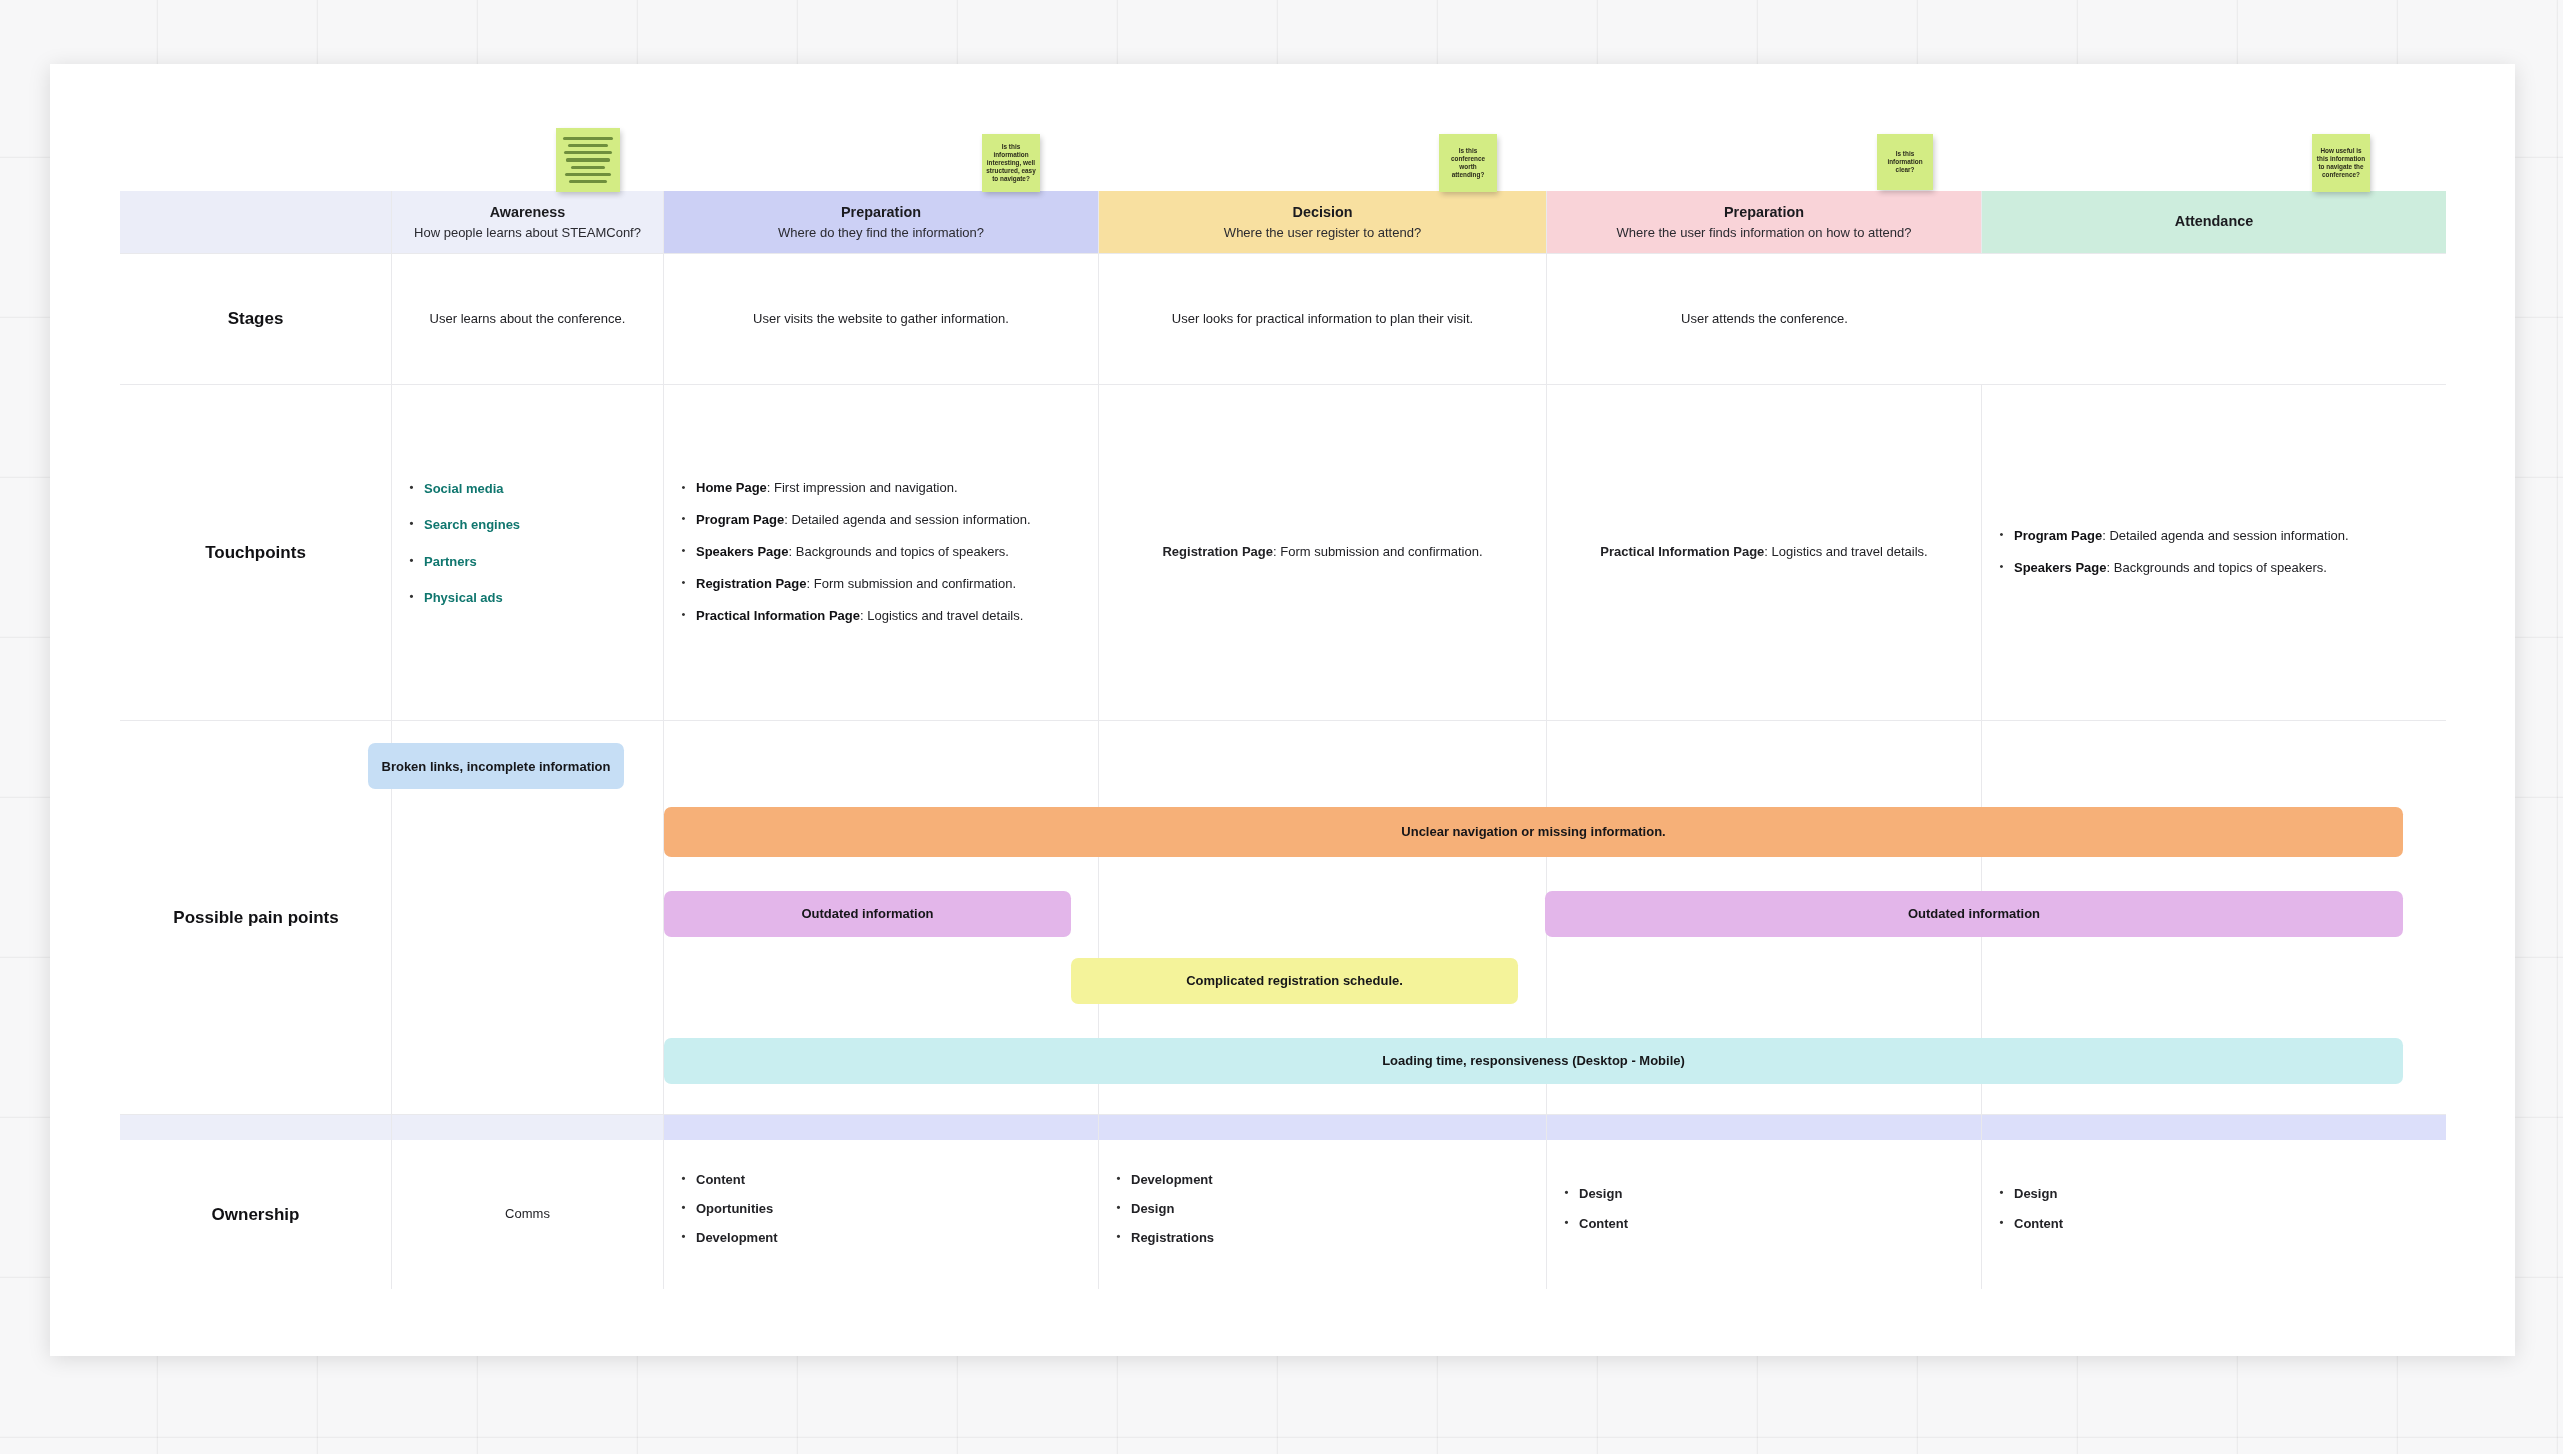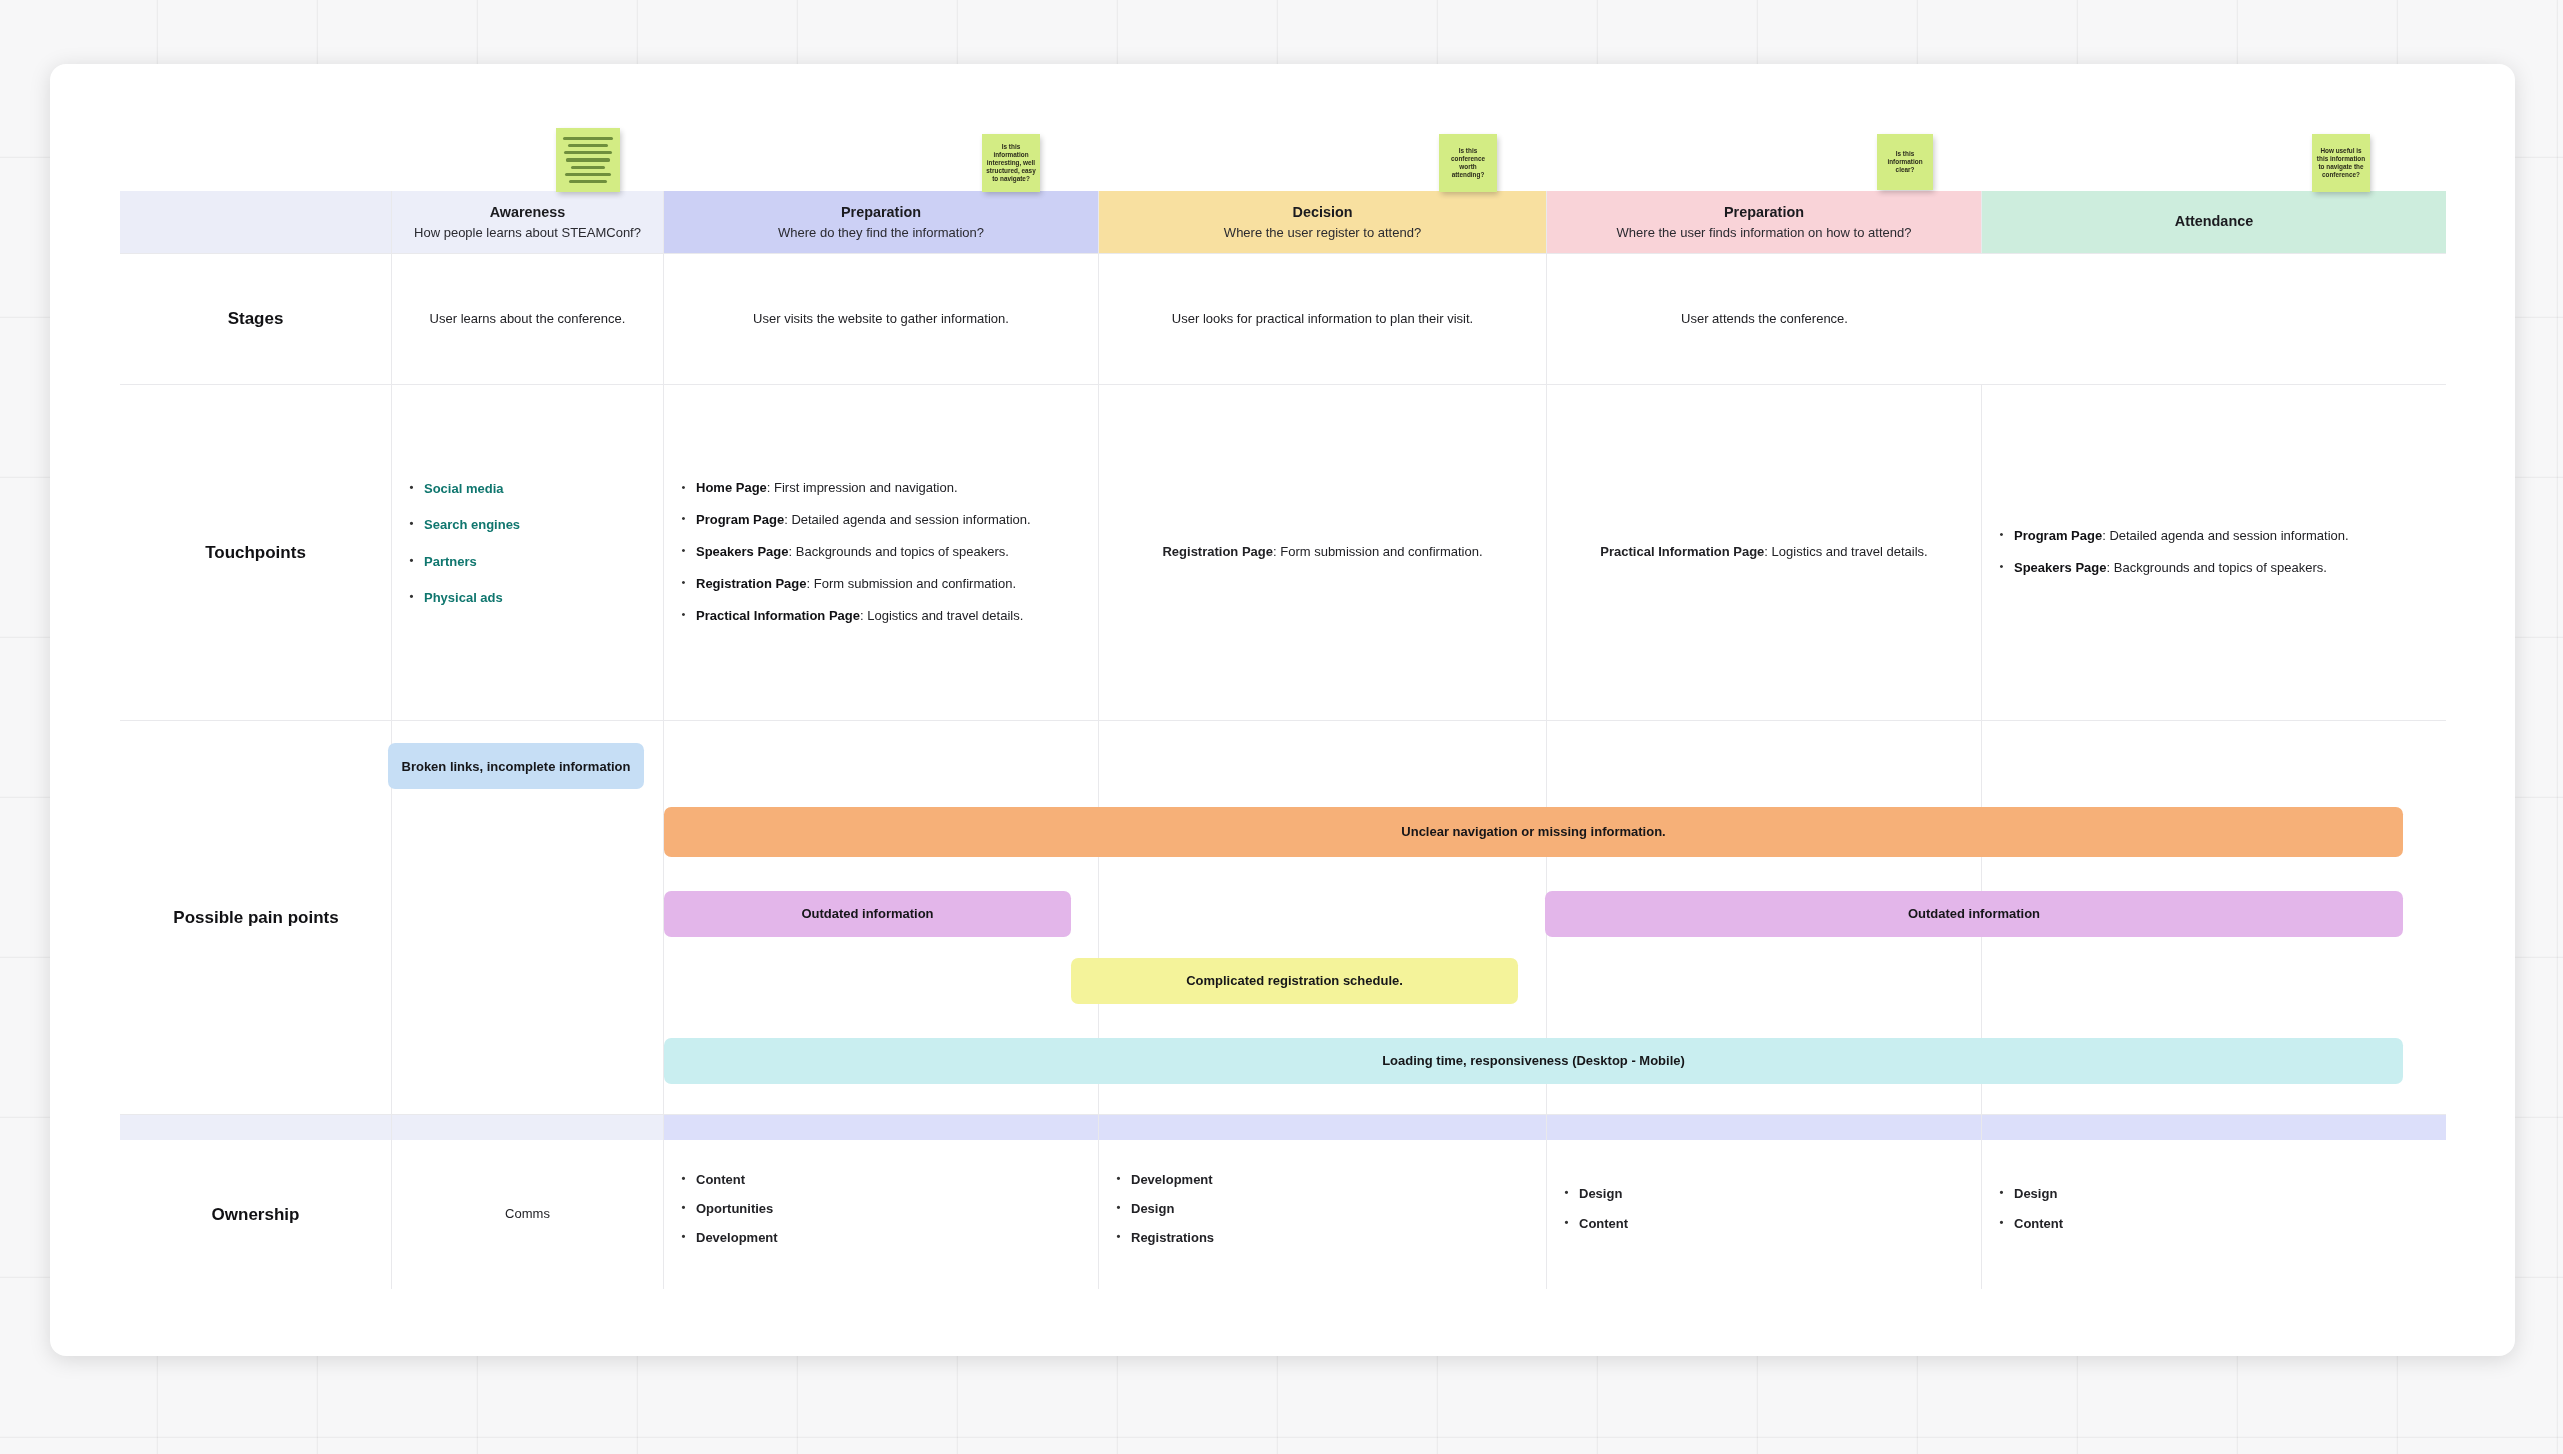--- a/index.html
+++ b/index.html
@@ -23,21 +23,20 @@
 
   
   #board {
     position: absolute;
     left: 50px;
     top: 64px;
     width: 2465px;
     height: 1292px;
     background: #ffffff;
     box-shadow: 0 3.2px 21px rgba(0,0,0,0.13);
-    border-radius: 16px;
   }
 
   
   #map {
     position: absolute;
     left: 70px;
     top: 127px;
     width: 2326px;
     height: 1188px;
   }
@@ -308,21 +307,21 @@
         <div></div>
         <div></div>
         <div></div>
         <div></div>
         <div></div>
       </div>
 
       <div class="pain-label">Possible pain points</div>
 
       <div class="pain-layer">
-        <div class="chip" id="chip0" style="left: 268px; top: 22.4px; width: 256px; height: 46px; background: rgb(198, 222, 245);">Broken links, incomplete information</div>
+        <div class="chip" id="chip0" style="left: 248px; top: 22.4px; width: 256px; height: 46px; background: rgb(198, 222, 245);">Broken links, incomplete information</div>
         <div class="chip" id="chip1" style="left: 544px; top: 86px; width: 1739px; height: 50px; background: rgb(246, 176, 120);">Unclear navigation or missing information.</div>
         <div class="chip" id="chip2" style="left: 544px; top: 170px; width: 407px; height: 46px; background: rgb(227, 182, 234);">Outdated information</div>
         <div class="chip" id="chip3" style="left: 1425px; top: 170px; width: 858px; height: 46px; background: rgb(227, 182, 234);">Outdated information</div>
         <div class="chip" id="chip4" style="left: 951px; top: 237px; width: 447px; height: 46px; background: rgb(244, 243, 154);">Complicated registration schedule.</div>
         <div class="chip" id="chip5" style="left: 544px; top: 317px; width: 1739px; height: 46px; background: rgb(201, 238, 240);">Loading time, responsiveness (Desktop - Mobile)</div>
       </div>
     </div>
 
     <div class="r-band">
       <div class="band-grid">

